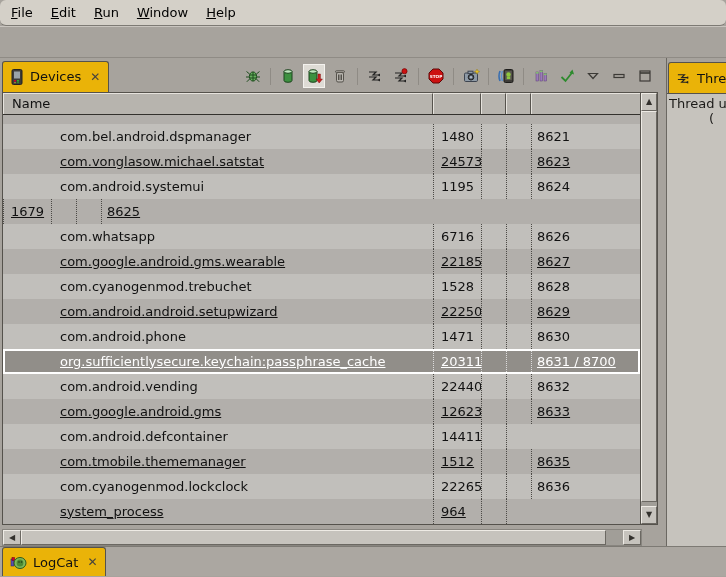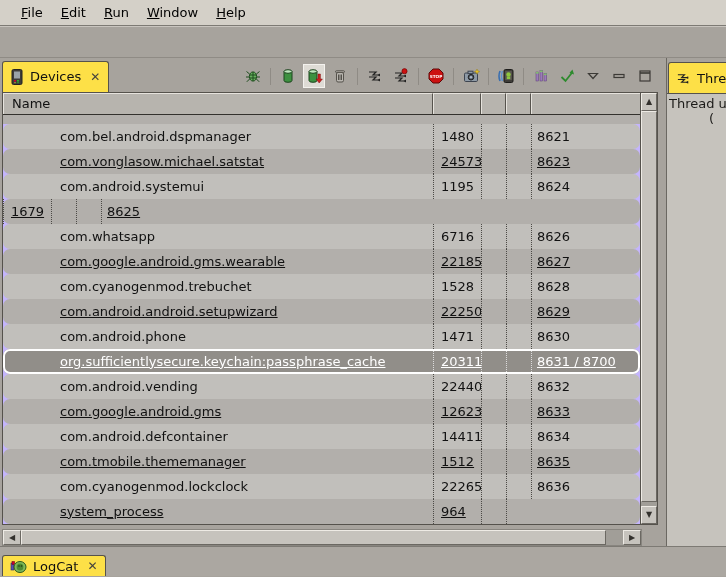--- a/index.html
+++ b/index.html
@@ -7,21 +7,21 @@
   .window {
     position: relative; width: 726px; height: 577px;
     background: #a7a39d;
     font-family: "DejaVu Sans", "Liberation Sans", sans-serif;
     font-size: 13px; color: #111; overflow: hidden;
     user-select: none;
   }
   
   .menubar {
     height: 26px; background: #d4d0c8; border-bottom: 1px solid #7d7a74;
-    display: flex; align-items: center; padding-left: 12px;
+    display: flex; align-items: center; padding-left: 2px; border-radius: 6px;
   }
   .menu-item {
     display: inline-block; padding: 3px 9px; color: #000; cursor: default;
   }
   .menu-item::first-letter { text-decoration: underline; }
   
   .coolbar {
     height: 32px; background: #a7a39d;
     border-top: 1px solid #c9c5bf; border-bottom: 1px solid #8f8b85;
   }
@@ -32,21 +32,21 @@
     flex: 1; margin-left: 4px; border-left: 1px solid #6b6862;
     display: flex; flex-direction: column; overflow: hidden;
   }
   
   .tabstrip {
     height: 35px; display: flex; align-items: flex-end; position: relative;
   }
   .tab {
     display: flex; align-items: center; gap: 6px;
     height: 31px; padding: 0 8px 0 7px; margin-left: 2px;
-    background: #fde047;
+    background: #eab308;
     border: 1px solid #55524c; border-bottom: none;
     border-radius: 3px 3px 0 0; white-space: nowrap;
   }
   .tab .close-x {
     font-size: 12px; color: #44423e; margin-left: 3px; cursor: pointer;
     line-height: 1;
   }
   
   .view-toolbar {
     position: absolute; right: 6px; top: 5px; height: 26px;
@@ -68,21 +68,21 @@
   .th {
     border-top: 1px solid #e6e3dd; border-left: 1px solid #e6e3dd;
     border-right: 1px solid #56534d;
     display: flex; align-items: center; padding-left: 8px; overflow: hidden;
   }
   .th:last-child { border-right: none; }
   .c-name { width: 430px; } .c-pid { width: 48px; } .c-e1 { width: 25px; }
   .c-e2 { width: 25px; } .c-port { width: 109px; }
   .tbody { height: 409px; overflow: hidden; }
   .partial-row { height: 9px; background: #b2afab; }
-  .trow { display: flex; height: 25px; align-items: stretch; border-radius: 7px; }
+  .trow { display: flex; height: 25px; align-items: stretch; }
   .trow.even { background: #c1bfbb; }
   .trow.odd  { background: #b2afab; text-decoration: underline; }
   .trow.selected {
     background: #918e89; color: #fff;
     outline: 2px solid #fff; outline-offset: -2px; position: relative; z-index: 2;
   }
   .td { display: flex; align-items: center; overflow: hidden; white-space: nowrap; }
   .td.c-name { padding-left: 57px; }
   .td.c-pid, .td.c-e1, .td.c-e2, .td.c-port { border-left: 1px dotted #4c4a46; }
   .trow.selected .td.c-pid, .trow.selected .td.c-e1,
@@ -116,21 +116,21 @@
     flex: 1; background: #c6c3bd; border-top: 1px solid #55524c;
     padding: 2px 0 0 2px; font-size: 13px; color: #1c1b19;
     overflow: hidden; white-space: nowrap;
   }
   .threads-content .l2 { margin-left: 40px; }
   
   .bottom-strip {
     height: 30px; background: #aba7a1; border-top: 1px solid #7d7a74;
     display: flex; align-items: flex-end;
   }
-  .bottom-strip .tab { height: 21px; justify-content: flex-end; }
+  .bottom-strip .tab { height: 29px; justify-content: flex-end; }
   
   .icon { display: inline-flex; flex: none; }
 </style>
 </head>
 <body>
 
 <div class="window">
 
   <div class="menubar">
     <span class="menu-item">File</span>
@@ -373,21 +373,20 @@
     <div class="td c-pid">12623</div>
     <div class="td c-e1"></div>
     <div class="td c-e2"></div>
     <div class="td c-port">8633</div>
   </div>
               <div class="trow even">
     <div class="td c-name">com.android.defcontainer</div>
     <div class="td c-pid">14411</div>
     <div class="td c-e1"></div>
     <div class="td c-e2"></div>
-    <div class="td c-port">8634</div>
   </div>
               <div class="trow odd">
     <div class="td c-name">com.tmobile.thememanager</div>
     <div class="td c-pid">1512</div>
     <div class="td c-e1"></div>
     <div class="td c-e2"></div>
     <div class="td c-port">8635</div>
   </div>
               <div class="trow even">
     <div class="td c-name">com.cyanogenmod.lockclock</div>

